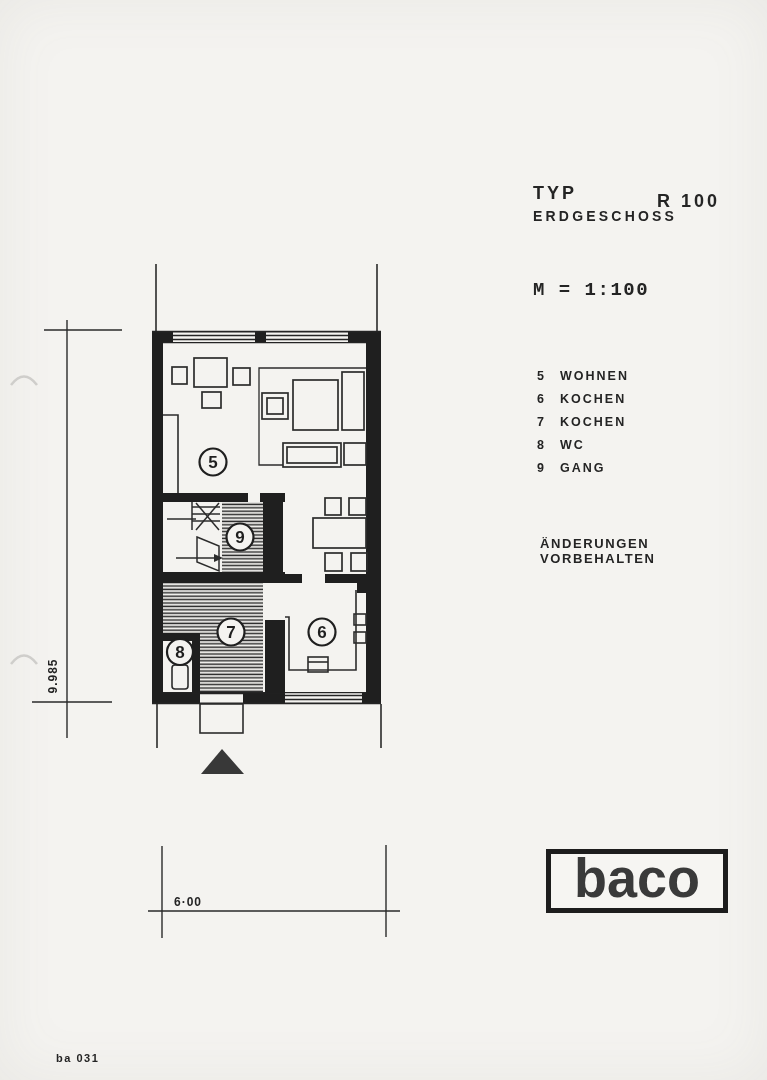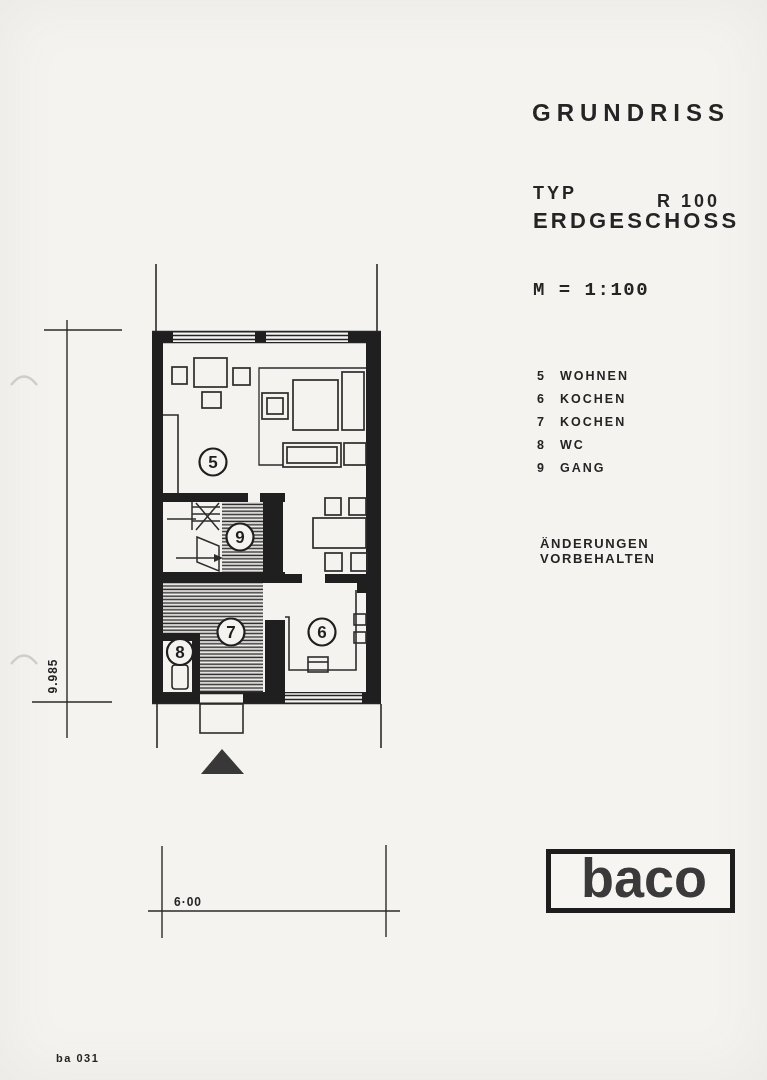--- a/index.html
+++ b/index.html
@@ -8,33 +8,32 @@
     width:767px;height:1080px;
     background:#f4f3f0;
     overflow:hidden;
     font-family:"Liberation Sans", sans-serif;
     box-shadow:inset 0 0 60px rgba(120,115,105,0.08);
   }
   .abs{position:absolute;}
   .stamp{font-weight:700;color:#242424;}
   .title{font-size:24px;letter-spacing:6px;}
   .typrow{font-size:18px;letter-spacing:3px;}
-  .floor{font-size:22px;letter-spacing:3.2px;}
+  .floor{font-size:14px;letter-spacing:3.2px;}
   .scale{font-size:19px;letter-spacing:1.5px;font-family:Liberation Mono, monospace;}
   .legend{font-size:12.5px;letter-spacing:2px;}
   .lg-row{display:flex;height:23px;align-items:flex-start;}
   .lg-num{width:23px;display:inline-block;}
   .note{font-size:13px;letter-spacing:1.6px;}
   .docnum{font-size:11px;letter-spacing:1.5px;margin-top:12px;}
   .logo-box{
     width:172px;height:54px;
     border:5px solid #1d1d1d;
     display:flex;align-items:center;justify-content:center;
     background:#f6f5f2;
-    padding-left:7px;
   }
   .logo-text{
     font-size:54px;font-weight:700;color:#3a3a3a;
     letter-spacing:0px;line-height:1;
     transform:scaleY(1.02);
     margin-top:-7px;
   }
   svg text{font-family:"Liberation Sans", sans-serif;}
 </style>
 </head>
@@ -202,21 +201,20 @@
       <line x1="148" y1="911" x2="400" y2="911"></line>
       <line x1="162" y1="846" x2="162" y2="938"></line>
       <line x1="386" y1="845" x2="386" y2="937"></line>
     </g>
     <g font-size="12" font-weight="bold" fill="#242424">
       <text x="57" y="676" text-anchor="middle" letter-spacing="1" transform="rotate(-90 57 676)">9.985</text>
       <text x="174" y="906" letter-spacing="1">6·00</text>
     </g>
   </svg>
 
-  <div class="abs stamp title" style="left:532px;top:99px;">GRUNDRISS</div>
 
   <div class="abs stamp typrow" style="left:533px;top:183px;">TYP</div>
   <div class="abs stamp typrow" style="left:657px;top:183px;margin-top:8px;">R 100</div>
 
   <div class="abs stamp floor" style="left:533px;top:208px;">ERDGESCHOSS</div>
 
   <div class="abs stamp scale" style="left:533px;top:279px;">M = 1:100</div>
 
   <div class="abs stamp legend" style="left:537px;top:369px;">
     <div class="lg-row">

